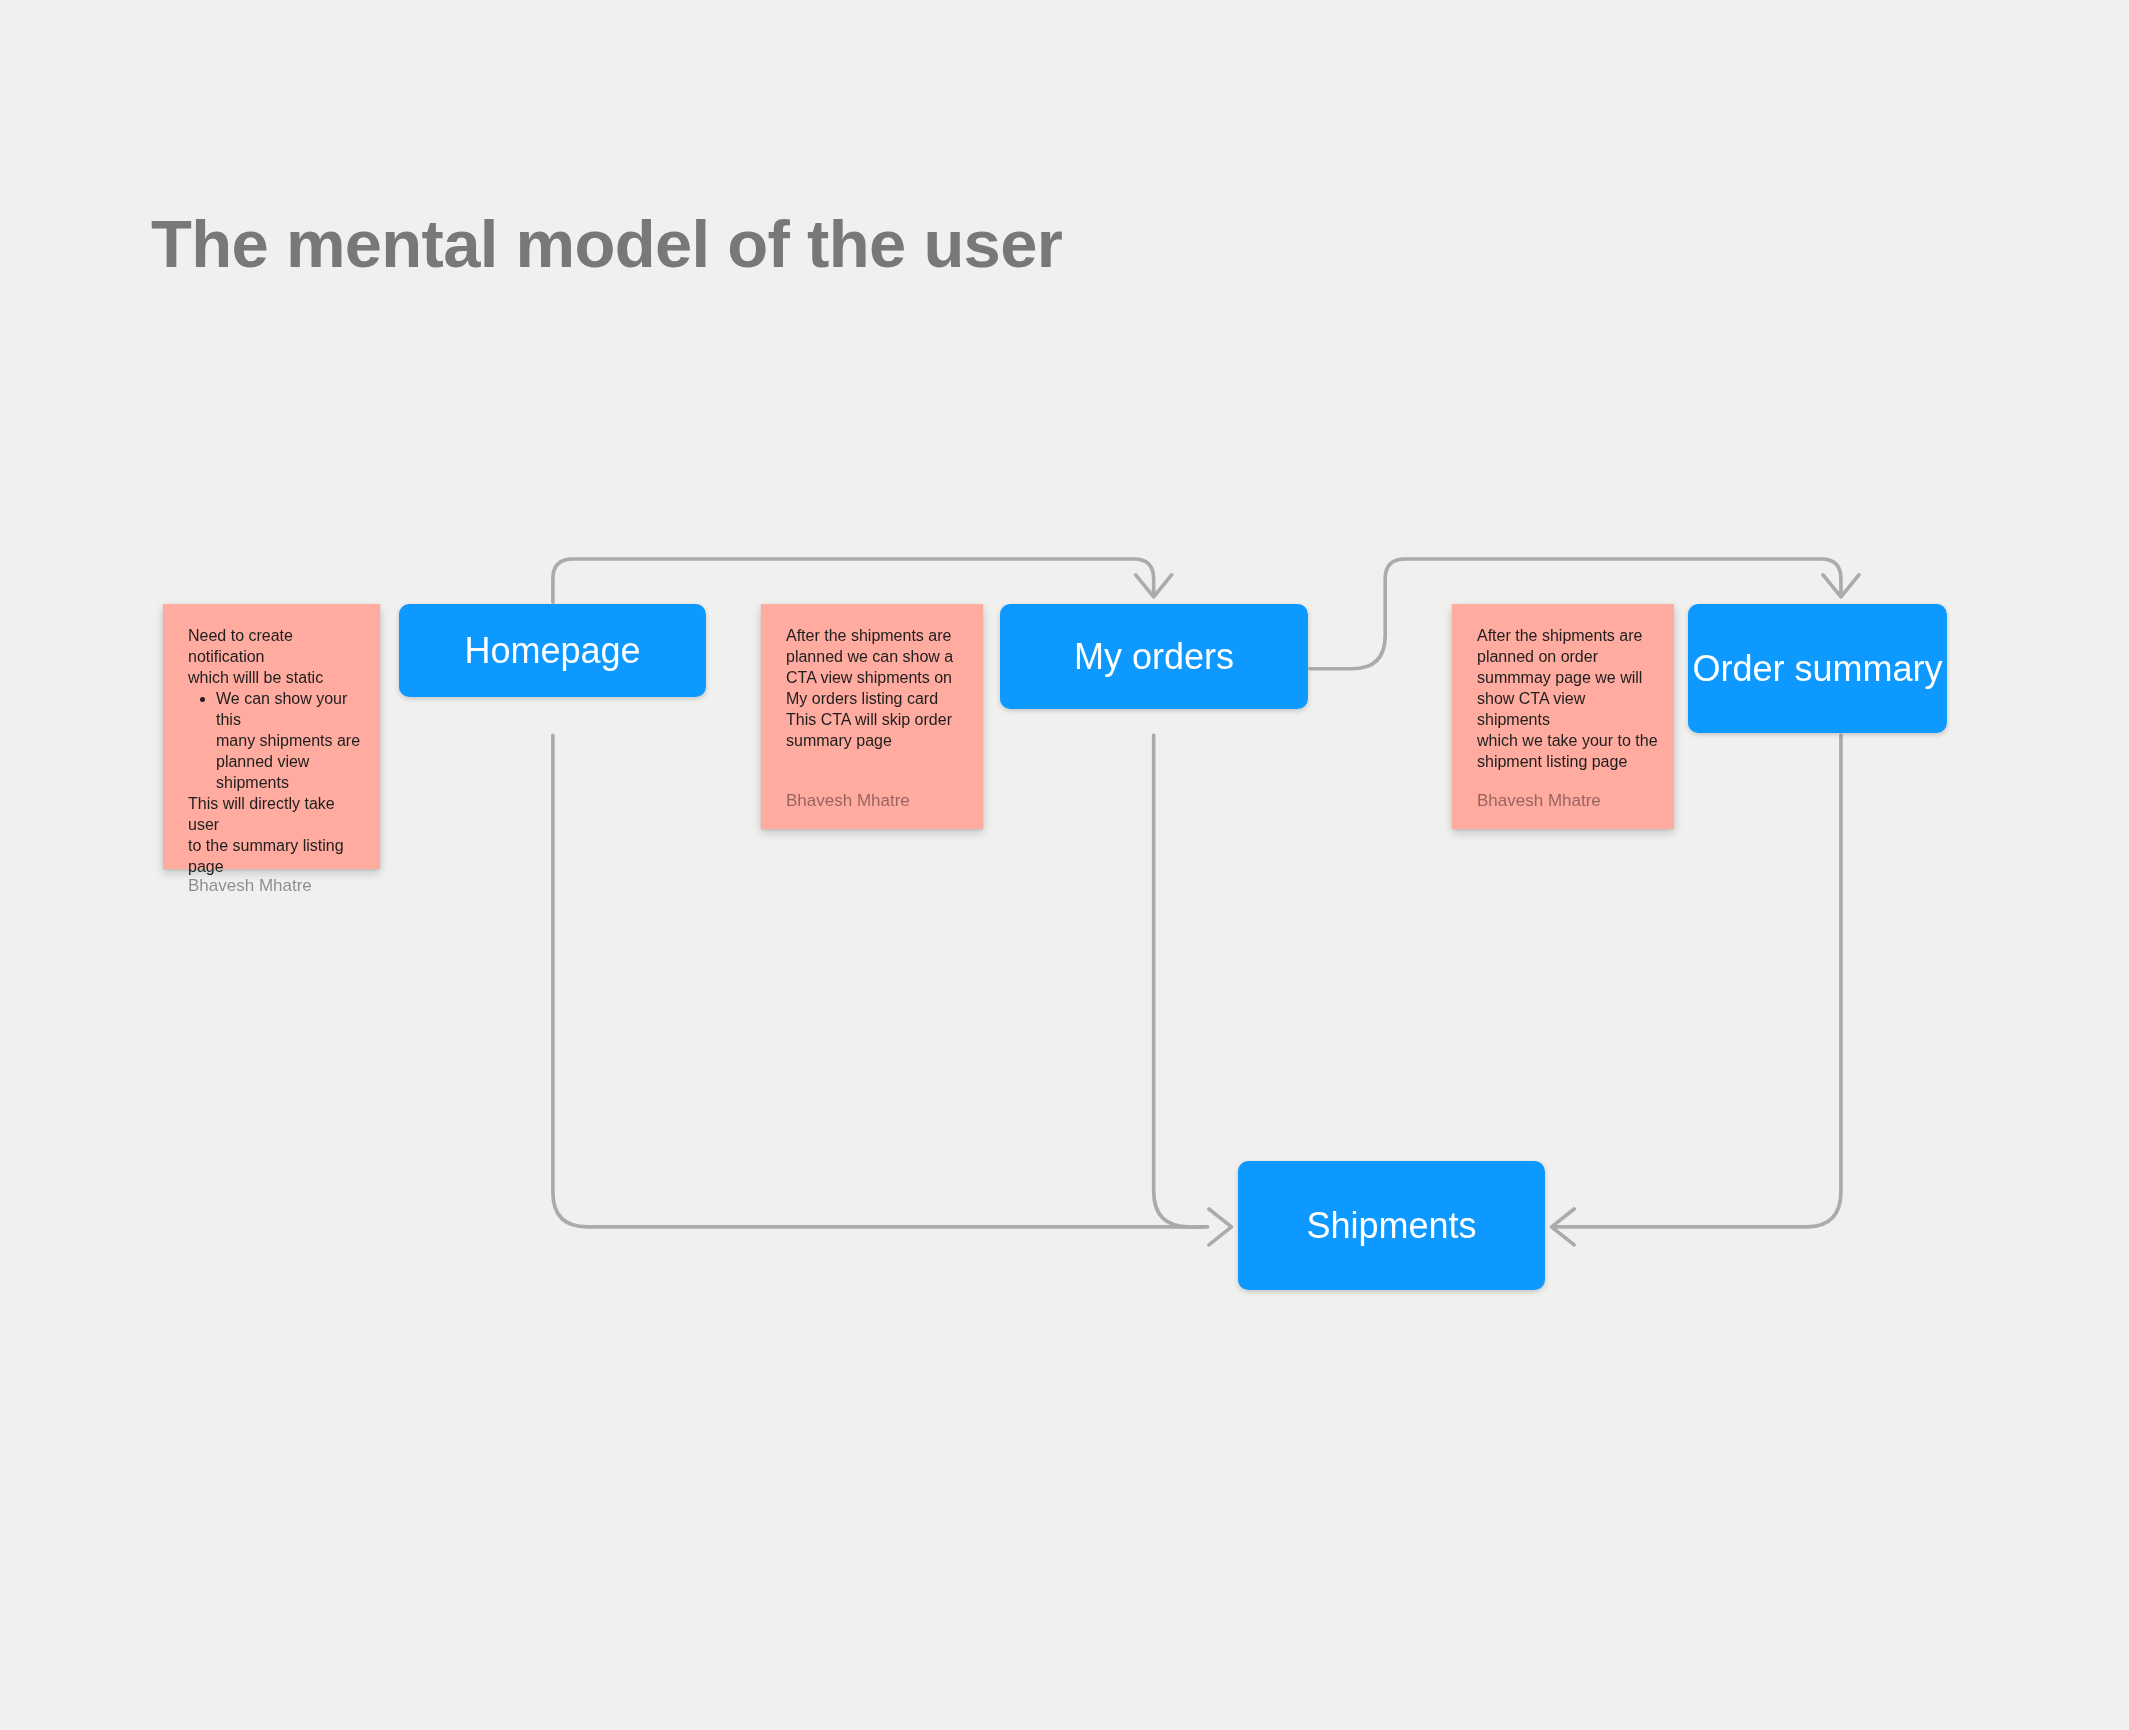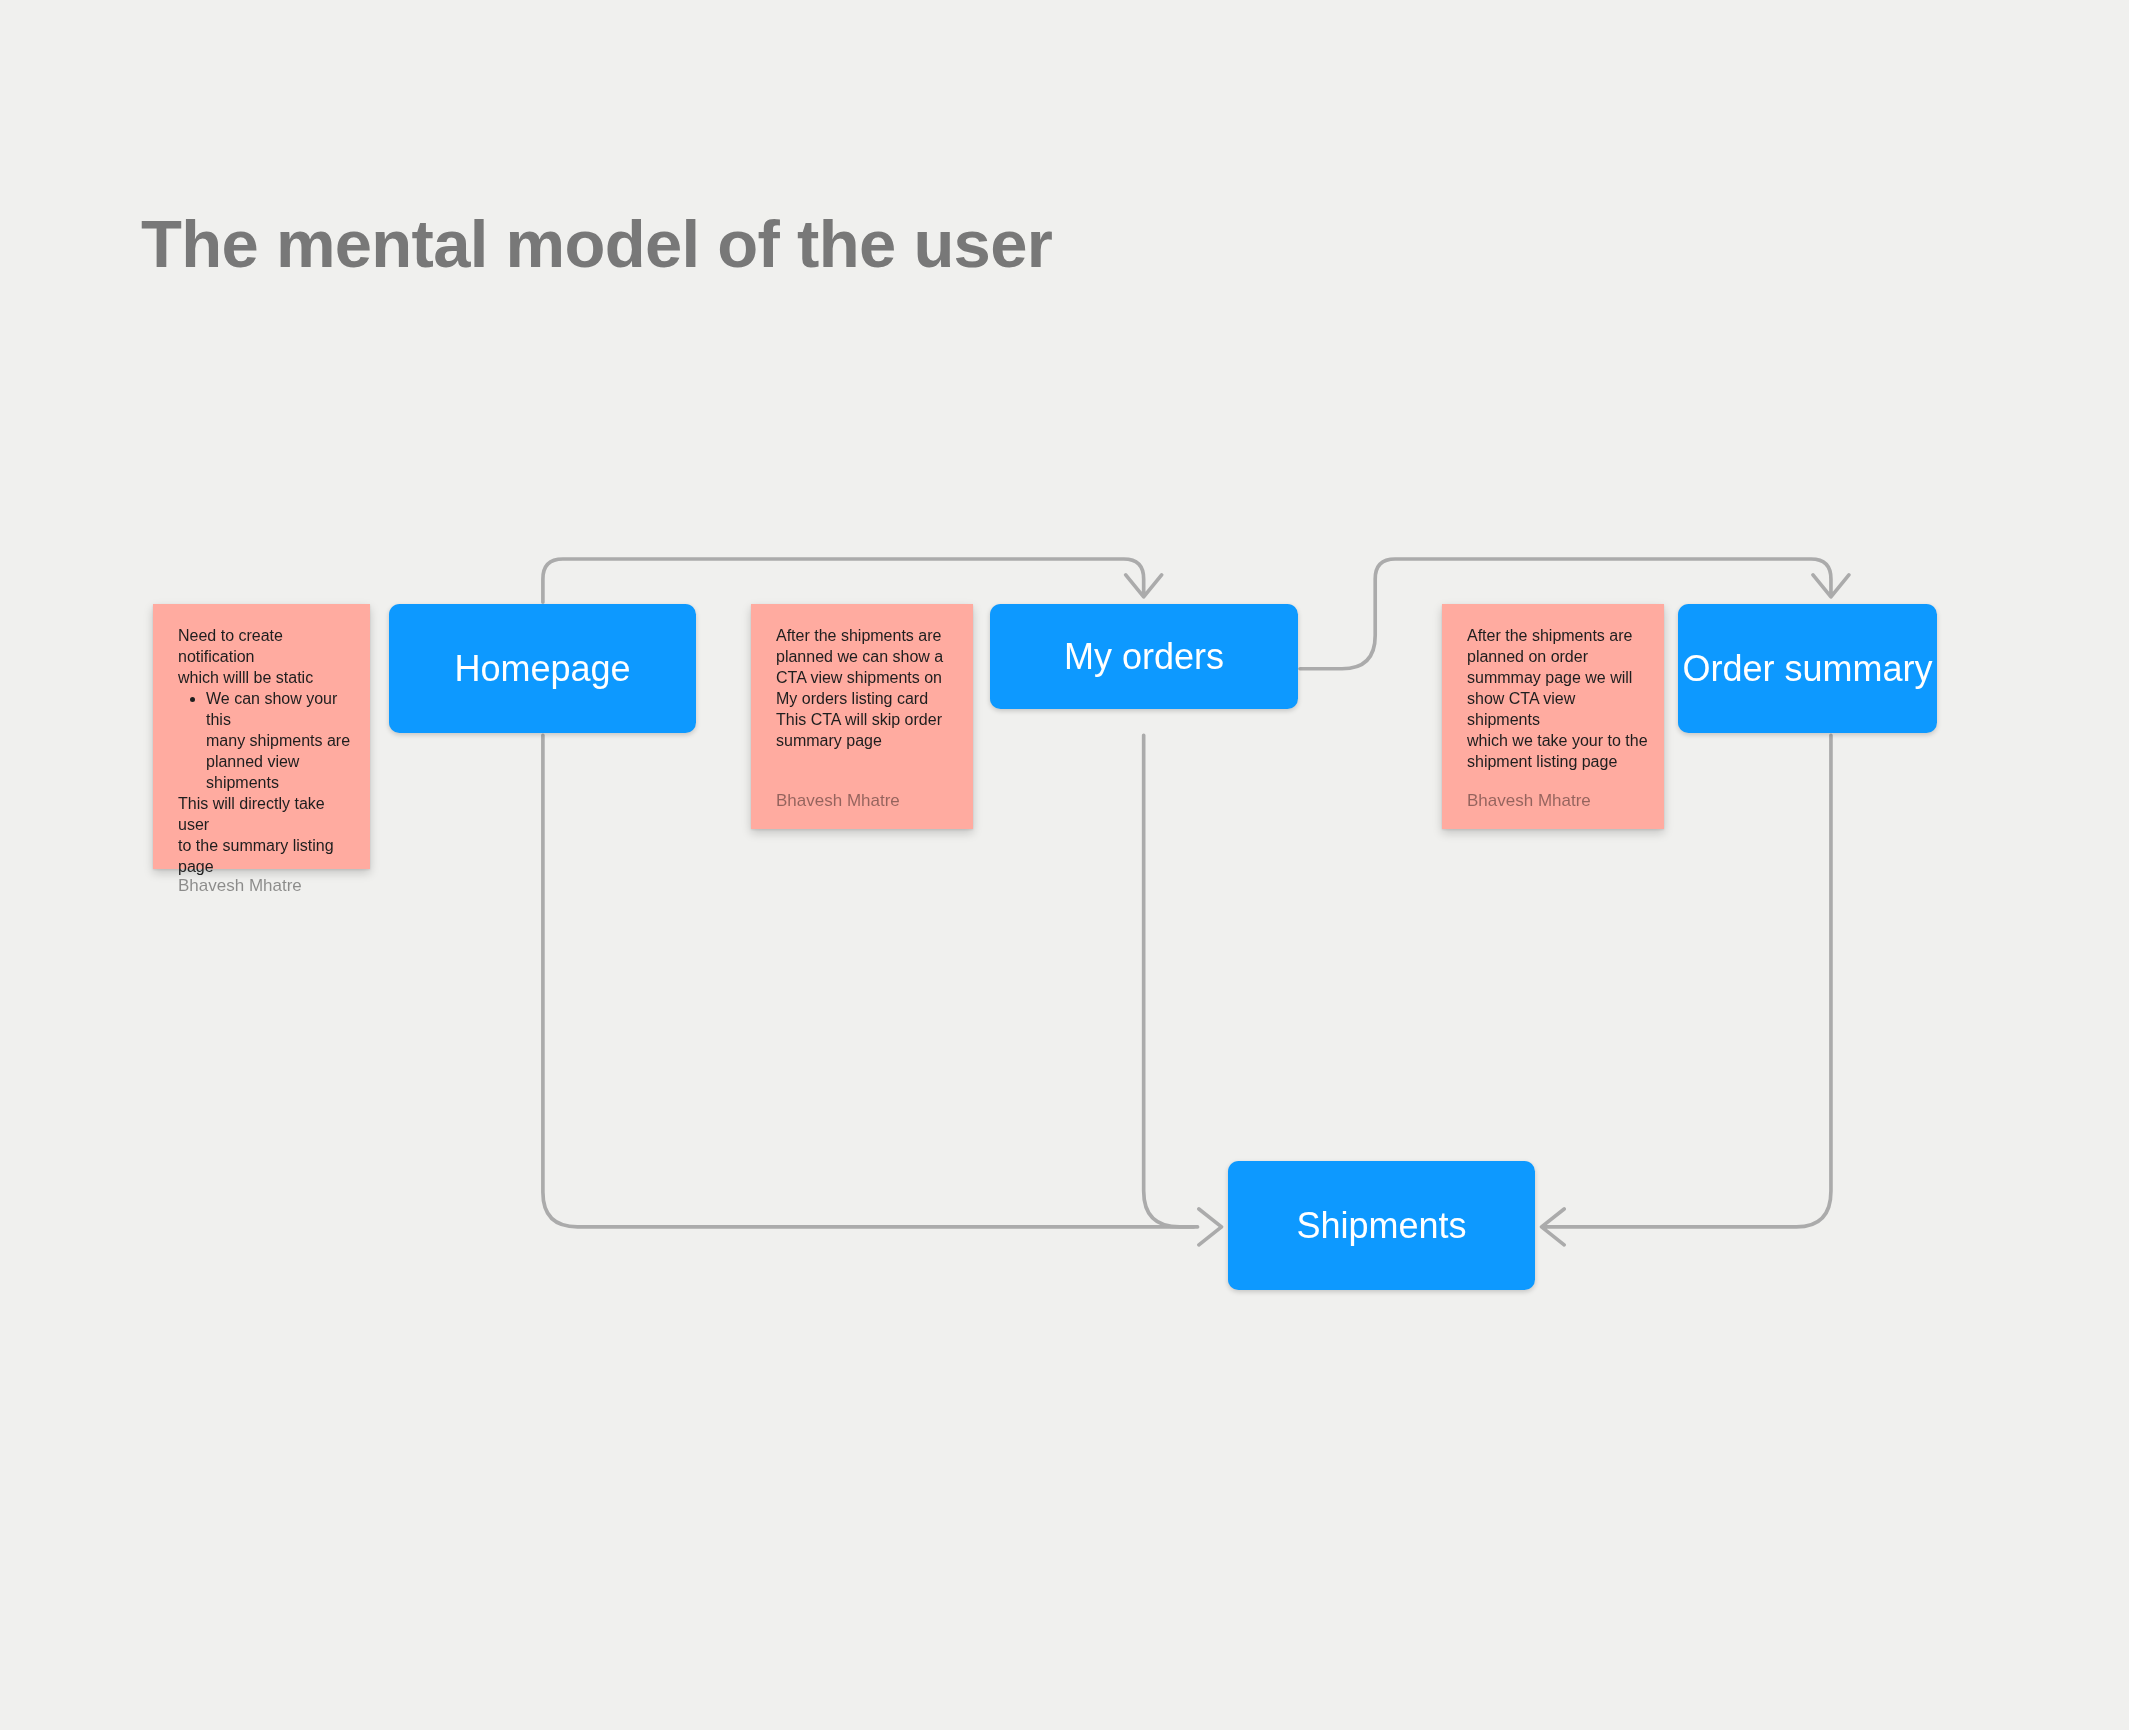--- a/index.html
+++ b/index.html
@@ -13,21 +13,21 @@
     --connector:#ABABAB;
   }
   *{margin:0;padding:0;box-sizing:border-box;}
   html,body{width:2129px;height:1730px;}
   body{
     background:var(--background);
     font-family:"Liberation Sans","DejaVu Sans",sans-serif;
     overflow:hidden;
     position:relative;
   }
-  .canvas{position:absolute;inset:0;}
+  .canvas{position:absolute;inset:0;margin-left:10px;}
   .page-title{
     position:absolute;left:141px;top:205px;
     font-size:67px;font-weight:700;letter-spacing:-0.7px;
     color:var(--title-text);white-space:nowrap;
   }
   svg.connector-layer{position:absolute;left:0;top:0;}
   svg.connector-layer path{
     fill:none;stroke:var(--connector);stroke-width:5.5px;
     stroke-linecap:round;stroke-linejoin:round;
   }
@@ -78,21 +78,21 @@
 planned view
 shipments</li>
       </ul>
       <p>This will directly take user
 to the summary listing
 page</p>
     </div>
     <div class="author">Bhavesh Mhatre</div>
   </div>
 
-  <div class="node" style="left:389px;top:604px;width:307px;height:129px;">
+  <div class="node" style="left:389px;top:604px;width:307px;height:93px;">
     <span>Homepage</span>
   </div>
 
   <div class="sticky" style="left:751px;top:604px;width:222px;height:225px;">
     <div>
       <p>After the shipments are
 planned we can show a
 CTA view shipments on
 My orders listing card
 This CTA will skip order

